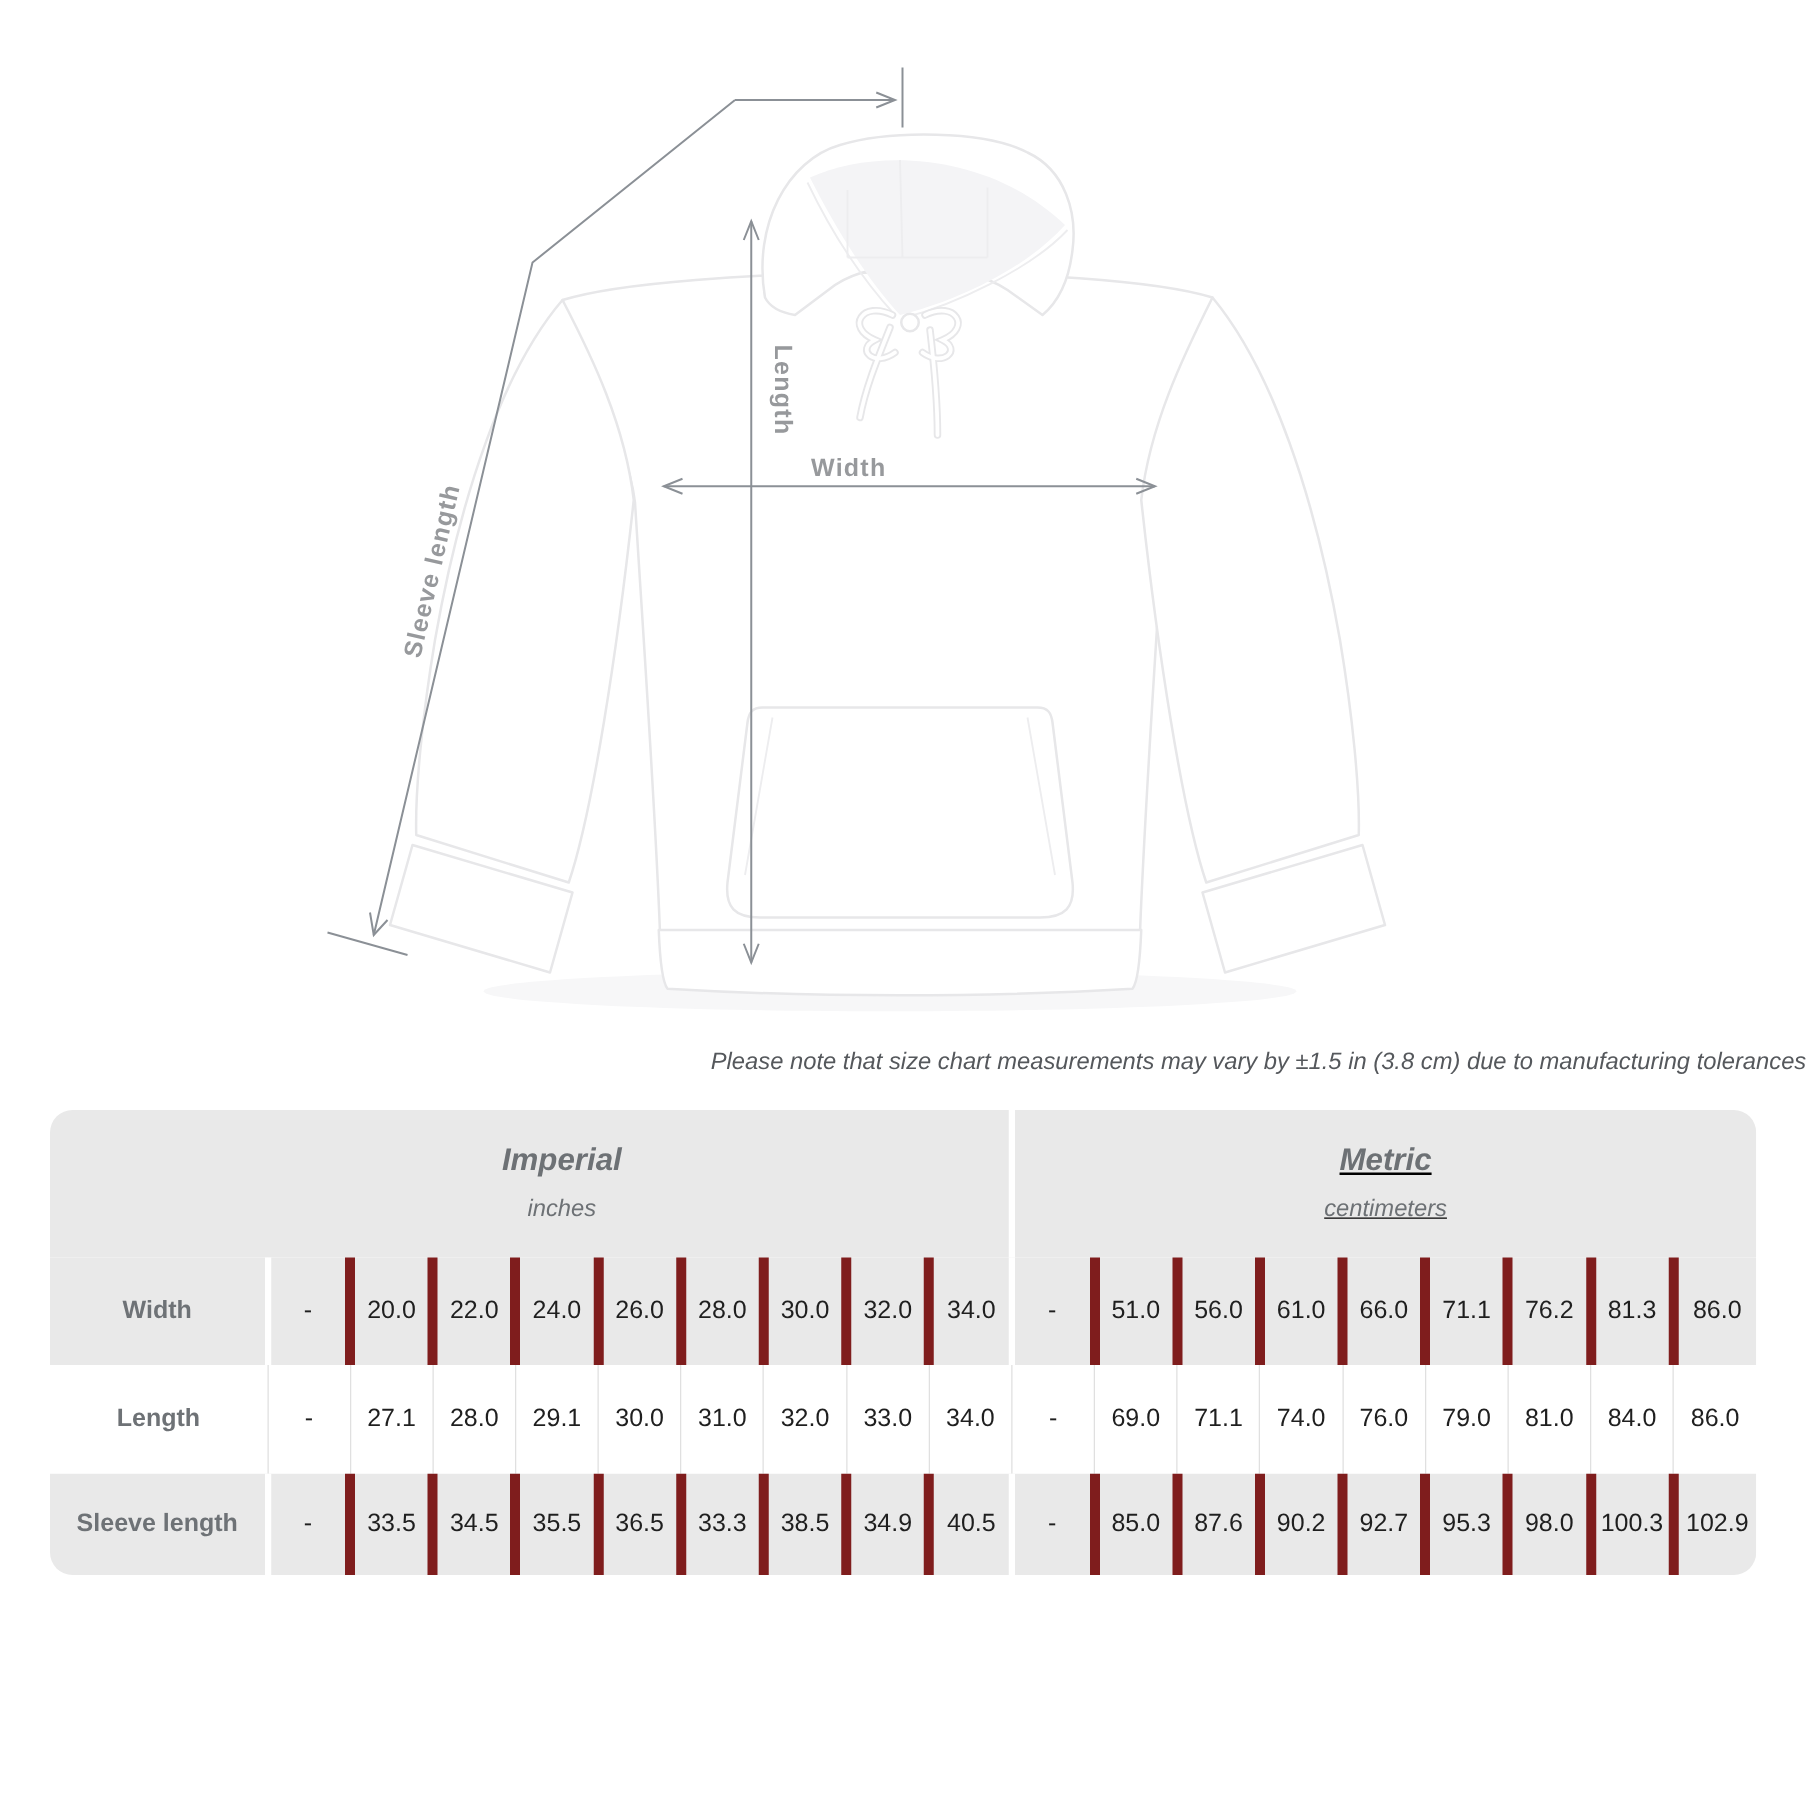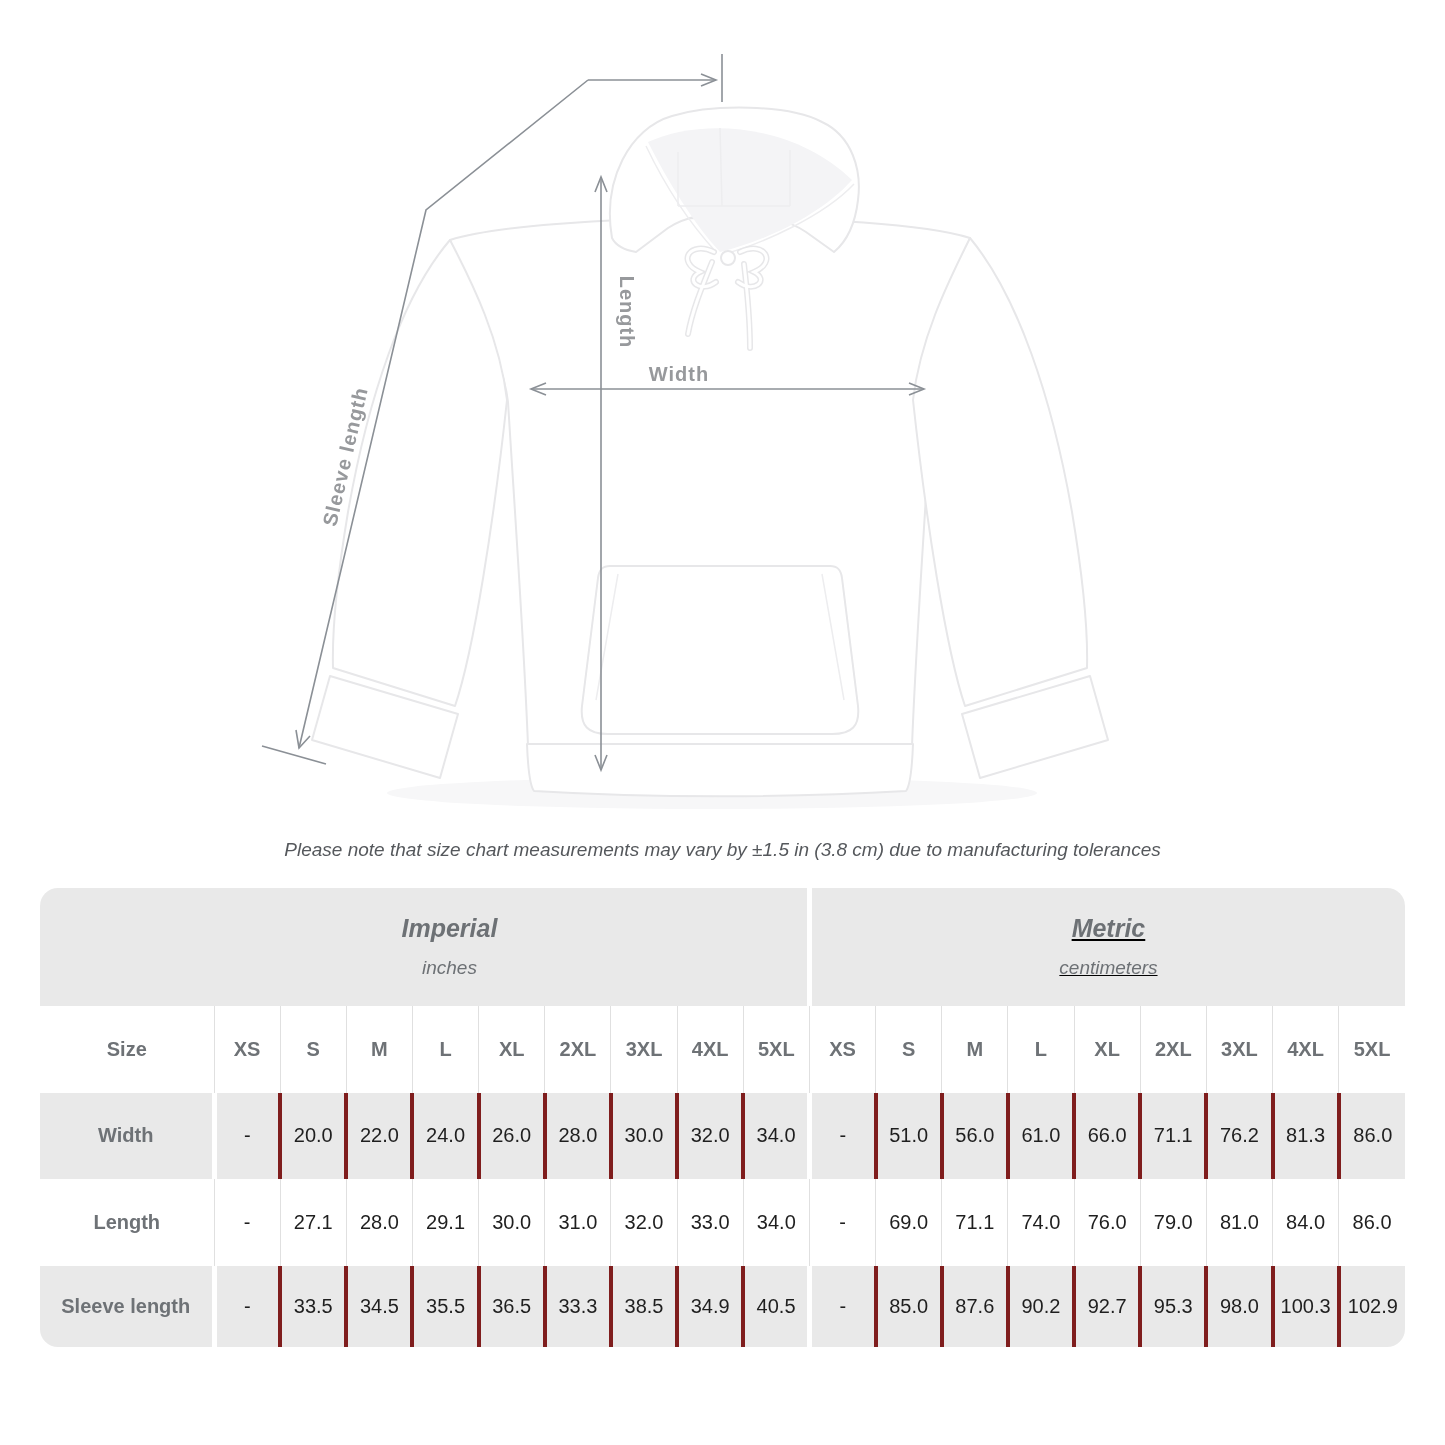--- a/index.html
+++ b/index.html
@@ -10,36 +10,36 @@
   .diagram svg{display:block;}
   .garment{fill:#ffffff;stroke:#e7e7e9;stroke-width:2;stroke-linejoin:round;}
   .garment-soft{fill:#f4f4f6;stroke:none;}
   .seam{fill:none;stroke:#ededef;stroke-width:1.5;}
   .mline{fill:none;stroke:#8b9096;stroke-width:1.6;}
   .mlabel{font-family:"Liberation Sans","DejaVu Sans",sans-serif;font-size:20px;font-weight:bold;fill:#97999c;letter-spacing:1px;}
 
   
   .heading{text-align:center;margin-top:14px;}
   .title{font-size:31px;font-weight:bold;color:#333537;margin:0;line-height:1.2;}
-  .subtitle{font-size:19px;font-style:italic;color:#55585c;margin:10px 0 0 0;line-height:1.2;}
+  .subtitle{font-size:19px;font-style:italic;color:#55585c;margin:10px 0 0 0;line-height:1.2;text-align:right;}
 
   
   .table-card{width:1365px;margin:26px auto 0;border-radius:18px;overflow:hidden;}
   table.sizes{border-collapse:collapse;table-layout:fixed;width:1365px;}
   col.c-lbl{width:174px;}
   th,td{padding:0;text-align:center;vertical-align:middle;font-weight:normal;}
 
   tr.band th{background:#e9e9e9;height:118px;}
   .ug-name{font-size:25px;font-weight:bold;font-style:italic;color:#6d7175;line-height:1.25;}
   .ug-unit{font-size:19px;font-style:italic;color:#6d7175;line-height:1.3;margin-top:12px;}
   th.band-left{padding-left:52px;}
 
   tr.r-white{background:#ffffff;}
   tr.r-white th,tr.r-white td{height:87px;border-left:1px solid #e0e0e0;}
-  tr.r-gray th,tr.r-gray td{background:#e9e9e9;height:86px;border-left:4px solid #7f1d1d;}
+  tr.r-gray th,tr.r-gray td{background:#e9e9e9;height:86px;border-left:8px solid #7f1d1d;}
   tr.r-gray td.maj,tr.r-gray td.fd{border-left:5px solid #ffffff;}
   tr.band th.maj{border-left:5px solid #ffffff;text-decoration:underline;}
   tr .lbl{border-left:none !important;}
   tr.last td,tr.last th{height:81px;}
 
   .hdr{font-size:20px;font-weight:bold;color:#6e7276;}
   .val{font-size:20px;color:#1f1f1f;}
 </style>
 </head>
 <body>
@@ -136,41 +136,20 @@
       <th colspan="10" class="band-left">
         <div class="ug-name">Imperial</div>
         <div class="ug-unit">inches</div>
       </th>
       <th colspan="9" class="maj">
         <div class="ug-name">Metric</div>
         <div class="ug-unit">centimeters</div>
       </th>
     </tr>
 
-    <tr class="r-white">
-      <th class="lbl hdr">Size</th>
-      <th class="hdr">XS</th>
-      <th class="hdr">S</th>
-      <th class="hdr">M</th>
-      <th class="hdr">L</th>
-      <th class="hdr">XL</th>
-      <th class="hdr">2XL</th>
-      <th class="hdr">3XL</th>
-      <th class="hdr">4XL</th>
-      <th class="hdr">5XL</th>
-      <th class="hdr maj">XS</th>
-      <th class="hdr">S</th>
-      <th class="hdr">M</th>
-      <th class="hdr">L</th>
-      <th class="hdr">XL</th>
-      <th class="hdr">2XL</th>
-      <th class="hdr">3XL</th>
-      <th class="hdr">4XL</th>
-      <th class="hdr">5XL</th>
-    </tr>
 
     <tr class="r-gray">
       <th class="lbl hdr">Width</th>
       <td class="val fd">-</td>
       <td class="val">20.0</td>
       <td class="val">22.0</td>
       <td class="val">24.0</td>
       <td class="val">26.0</td>
       <td class="val">28.0</td>
       <td class="val">30.0</td>

